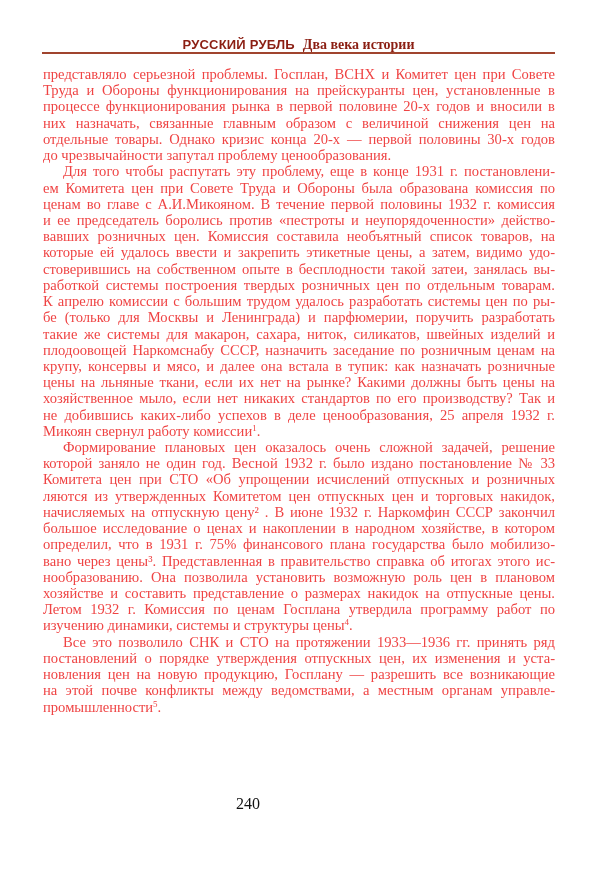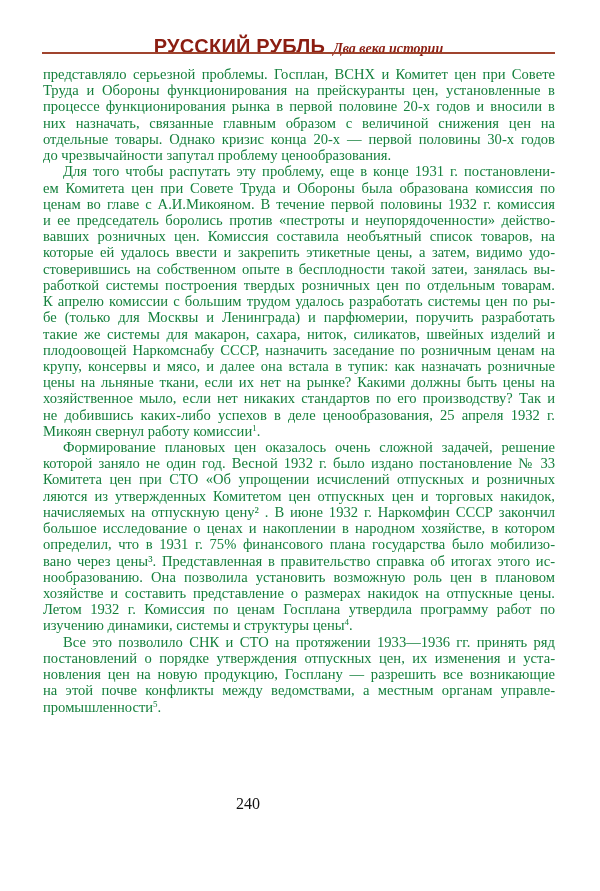--- a/index.html
+++ b/index.html
@@ -3,34 +3,34 @@
 <meta charset="utf-8">
 <style>
   html, body { margin: 0; padding: 0; background: #ffffff; }
   body { width: 600px; height: 891px; position: relative; overflow: hidden; }
   .running-head {
     position: absolute; left: 42px; top: 35px; width: 513px; height: 18px;
     text-align: center; white-space: nowrap;
   }
   .rh-title {
     font-family: "Liberation Sans", sans-serif; font-weight: bold;
-    font-size: 20px; color: #8b1e12; letter-spacing: 0.2px;
+    font-size: 13px; color: #8b1e12; letter-spacing: 0.2px;
   }
   .rh-sub {
-    font-family: "Liberation Serif", serif; font-style: italic; font-weight: bold;
+    font-family: "Liberation Serif", serif; font-weight: bold;
     font-size: 14px; color: #8b1e12; margin-left: 4px;
   }
   .rule {
     position: absolute; left: 42px; top: 52px; width: 513px; height: 2px;
     background: #a0442e;
   }
   .body-text {
     position: absolute; left: 43px; top: 66px; width: 512px;
     font-family: "Liberation Serif", serif; font-size: 14.6px; line-height: 16.23px;
-    color: #15803d; text-align: justify;
+    color: #ef4444; text-align: justify;
   }
   .line { display: block; height: 16.23px; white-space: nowrap; text-align-last: justify; text-align: justify; }
   .line.last { text-align-last: left; }
   .line.indent { padding-left: 20px; }
   sup { font-size: 9px; line-height: 0; vertical-align: 5px; }
   .page-number {
     position: absolute; left: 0; width: 496px; top: 795px; text-align: center;
     font-family: "Liberation Serif", serif; font-size: 16px; color: #111;
   }
 </style>

